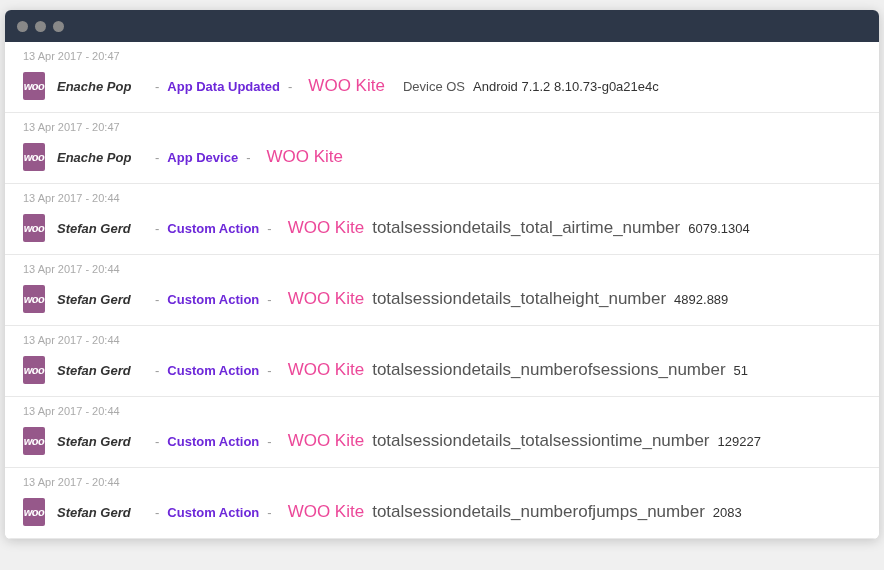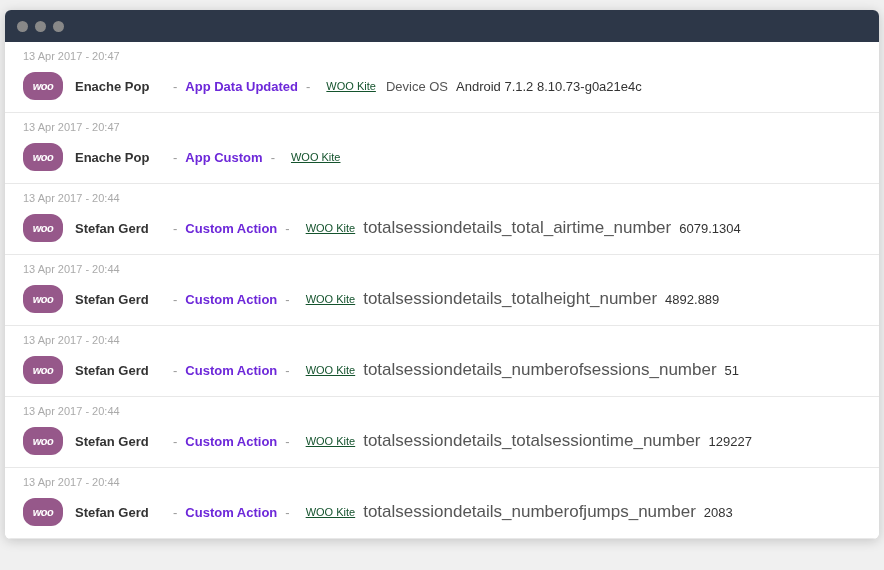--- a/index.html
+++ b/index.html
@@ -55,81 +55,81 @@
     }
 
     .event-row {
       display: flex;
       align-items: center;
       padding: 8px 18px 12px 18px;
       gap: 0;
     }
 
     .woo-icon {
-      width: 40px;
+      width: 22px;
       height: 28px;
       background: #96588a;
-      border-radius: 12px;
+      border-radius: 2px;
       display: flex;
       align-items: center;
       justify-content: center;
       flex-shrink: 0;
       margin-right: 12px;
     }
 
     .woo-icon-inner {
       color: #fff;
       font-size: 11px;
       font-weight: 700;
       font-style: italic;
       letter-spacing: -0.5px;
     }
 
     .event-user {
       font-size: 13px;
       color: #333;
       font-weight: 600;
       min-width: 90px;
+      font-style: italic;
     }
 
     .dash {
       font-size: 13px;
       color: #999;
       margin: 0 8px;
     }
 
     .event-action {
       font-size: 13px;
       color: #6d28d9;
       font-weight: 700;
     }
 
     .event-app {
-      font-size: 11px;
-      color: #14532d;
+      font-size: 17px;
+      color: #ec4899;
       margin-left: 8px;
-      text-decoration: underline;
     }
 
     .event-detail {
       font-size: 17px;
       color: #555;
       margin-left: 8px;
     }
 
     .event-value {
       font-size: 13px;
       color: #333;
       margin-left: 8px;
     }
 
     .event-os {
       font-size: 13px;
       color: #555;
-      margin-left: 10px;
+      margin-left: 18px;
     }
   </style>
 </head>
 <body>
 
 <div class="window">
   <div class="titlebar">
     <div class="titlebar-dot"></div>
     <div class="titlebar-dot"></div>
     <div class="titlebar-dot"></div>
@@ -151,21 +151,21 @@
         </div>
       </div>
       <div class="event-group">
         <div class="timestamp">13 Apr 2017 - 20:47</div>
         <div class="event-row">
           <div class="woo-icon">
             <span class="woo-icon-inner">woo</span>
           </div>
           <span class="event-user">Enache Pop</span>
           <span class="dash">-</span>
-          <span class="event-action">App Custom</span>
+          <span class="event-action">App Device</span>
           <span class="dash">-</span>
           <span class="event-app">WOO Kite</span>
         </div>
       </div>
       <div class="event-group">
         <div class="timestamp">13 Apr 2017 - 20:44</div>
         <div class="event-row">
           <div class="woo-icon">
             <span class="woo-icon-inner">woo</span>
           </div>

